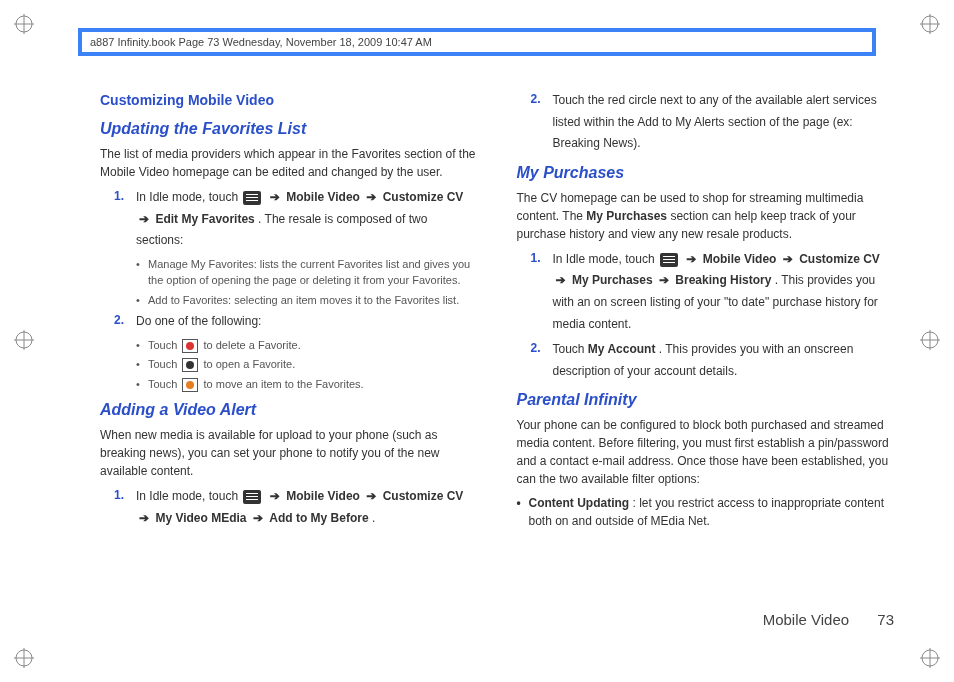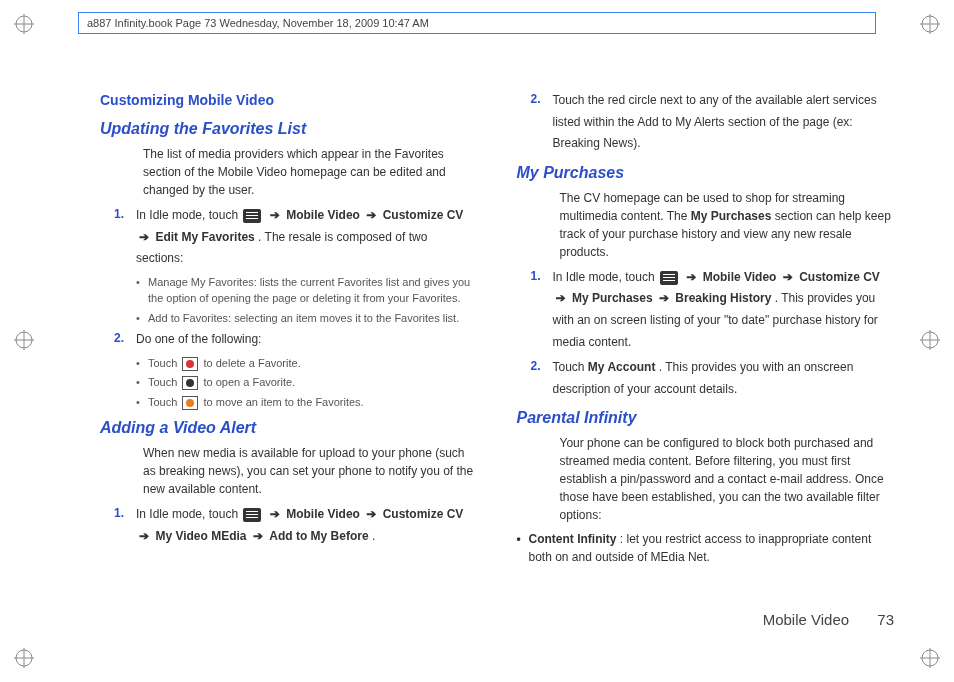--- a/index.html
+++ b/index.html
@@ -18,24 +18,24 @@
   }
   .crop-tl { top: 14px; left: 14px; }
   .crop-tr { top: 14px; right: 14px; }
   .crop-bl { bottom: 14px; left: 14px; }
   .crop-br { bottom: 14px; right: 14px; }
   .crop-ml { top: 330px; left: 14px; }
   .crop-mr { top: 330px; right: 14px; }
   .crop-mark svg { width: 20px; height: 20px; }
   .header-bar {
     position: absolute;
-    top: 12px;
+    top: 28px;
     left: 78px;
     right: 78px;
-    border: 1px solid #3b82f6;
+    border: 4px solid #3b82f6;
     padding: 4px 8px;
     font-size: 11px;
     color: #444;
   }
   .page {
     position: absolute;
     top: 90px;
     left: 100px;
     right: 60px;
     bottom: 50px;
@@ -55,21 +55,21 @@
     margin-bottom: 6px;
   }
   .h3 {
     color: #2a4fc9;
     font-weight: bold;
     font-style: italic;
     font-size: 16px;
     margin-top: 6px;
     margin-bottom: 4px;
   }
-  .para { margin-bottom: 6px; margin-left: 43px; }
+  .para { margin-bottom: 6px; }
   .step {
     display: flex;
     margin-left: 14px;
     margin-bottom: 4px;
   }
   .step-num {
     font-weight: bold;
     color: #2a4fc9;
     width: 22px;
     flex-shrink: 0;
@@ -293,21 +293,21 @@
         <span>. This provides you with an onscreen description of your account details.</span>
       </div>
     </div>
 
     <div class="h3">Parental Infinity</div>
     <div class="para">Your phone can be configured to block both purchased and streamed media content. Before filtering, you must first establish a pin/password and a contact e-mail address. Once those have been established, you can the two available filter options:</div>
 
     <div class="top-bullet">
       <div class="dot">•</div>
       <div class="sb-body">
-        <b>Content Infinity</b>
+        <b>Content Updating</b>
         <span>: let you restrict access to inappropriate content both on and outside of MEdia Net.</span>
       </div>
     </div>
   </div>
 </div>
 
 <div class="footer">
   <span>Mobile Video</span>
   <span class="pg">73</span>
 </div>

